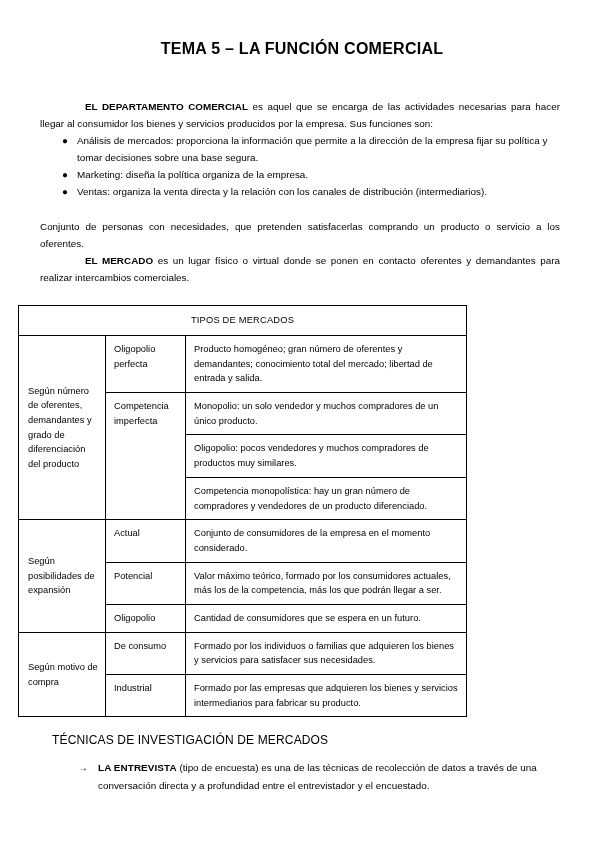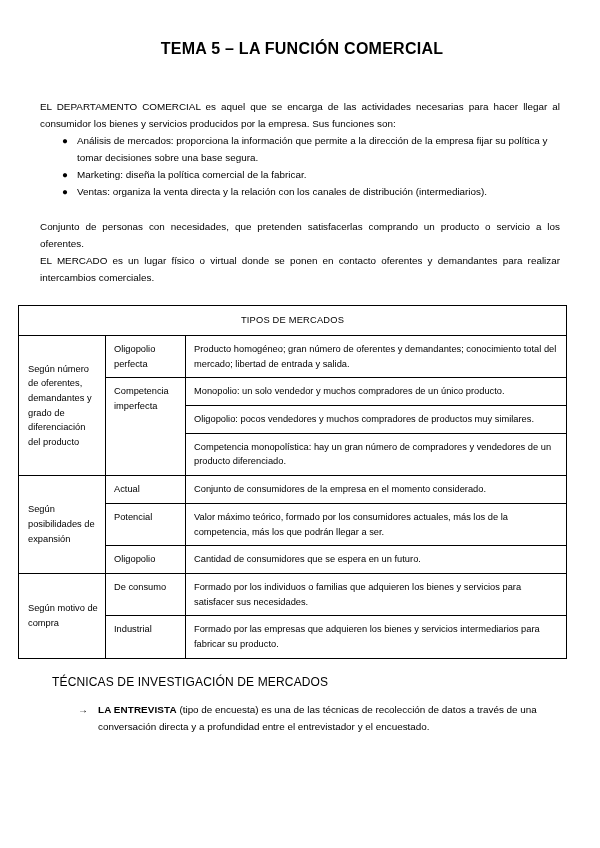--- a/index.html
+++ b/index.html
@@ -30,21 +30,21 @@
     padding-right: 14px;
   }
   .para {
     font-size: 9.9px;
     line-height: 1.72;
     text-align: justify;
     margin: 0;
     padding-right: 18px;
   }
   .para.first { margin-top: 25px; }
-  .lead { font-weight: normal; }
+  .lead { font-weight: bold; margin-left: 45px; }
   ul.bullets {
     list-style: none;
     margin: 0;
     padding: 0 18px 0 0;
   }
   ul.bullets li {
     position: relative;
     font-size: 9.9px;
     line-height: 1.72;
     padding-left: 37px;
@@ -56,21 +56,21 @@
     top: 0;
     font-size: 9.9px;
     line-height: 1.72;
   }
   .gap-sm { height: 12px; }
   .gap-md { height: 15px; }
   .gap-lg { height: 18px; }
 
   table.markets {
     border-collapse: collapse;
-    width: 549px;
+    width: 449px;
     margin: 19px 0 8px -22px;
     table-layout: fixed;
   }
   table.markets td {
     border: 1px solid #000000;
     font-size: 9.3px;
     line-height: 1.58;
     padding: 6px 7px 6px 8px;
     vertical-align: top;
   }
@@ -126,21 +126,21 @@
 <div class="page">
 
   <h1 class="doc-title">TEMA 5 – LA FUNCIÓN COMERCIAL</h1>
 
   <div class="gap-md"></div>
 
   <p class="para first"><span class="lead">EL DEPARTAMENTO COMERCIAL</span><span> es aquel que se encarga de las actividades necesarias para hacer llegar al consumidor los bienes y servicios producidos por la empresa. Sus funciones son:</span></p>
 
   <ul class="bullets">
     <li><span class="dot">●</span><span>Análisis de mercados: proporciona la información que permite a la dirección de la empresa fijar su política y tomar decisiones sobre una base segura.</span></li>
-    <li><span class="dot">●</span><span>Marketing: diseña la política comercial de la fabricar.</span></li>
+    <li><span class="dot">●</span><span>Marketing: diseña la política organiza de la empresa.</span></li>
     <li><span class="dot">●</span><span>Ventas: organiza la venta directa y la relación con los canales de distribución (intermediarios).</span></li>
   </ul>
 
   <div class="gap-lg"></div>
 
   <p class="para">Conjunto de personas con necesidades, que pretenden satisfacerlas comprando un producto o servicio a los oferentes.</p>
 
   <p class="para"><span class="lead">EL MERCADO</span><span> es un lugar físico o virtual donde se ponen en contacto oferentes y demandantes para realizar intercambios comerciales.</span></p>
 
   <table class="markets">

